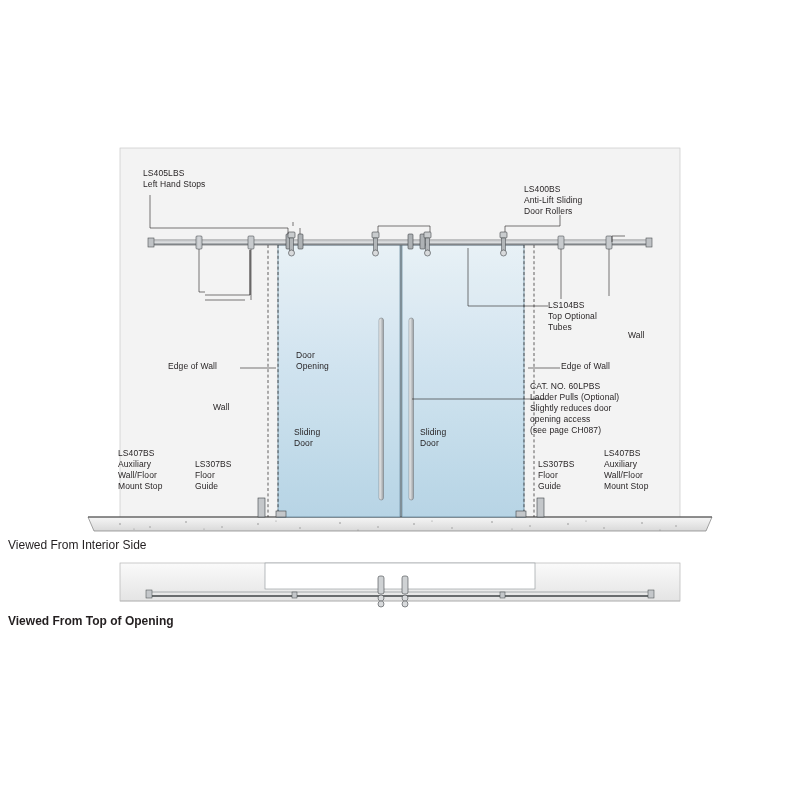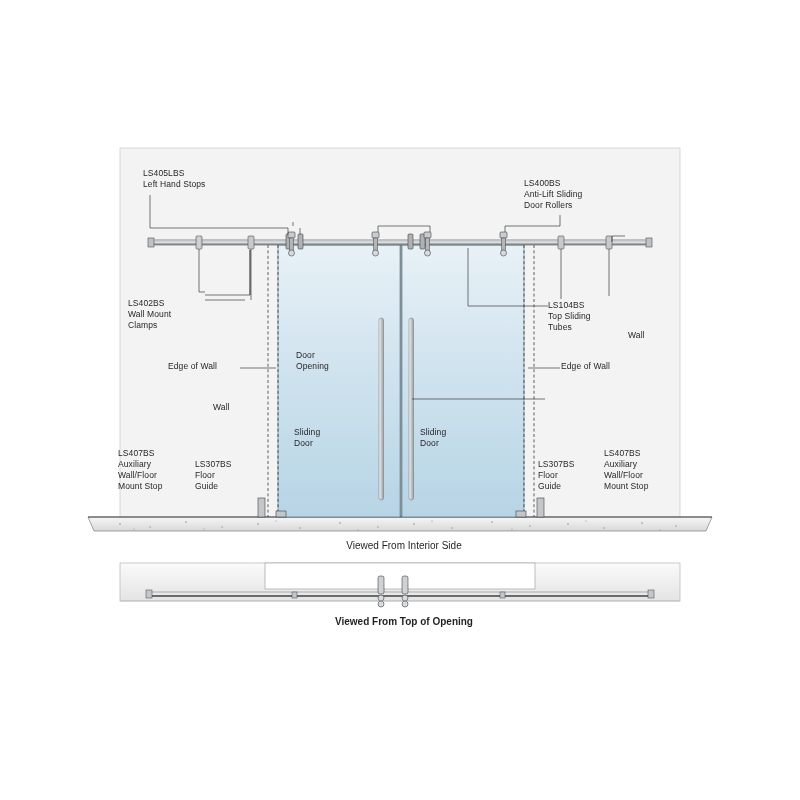--- a/index.html
+++ b/index.html
@@ -24,25 +24,25 @@
     font-size: 8.5px;
     line-height: 11px;
     color: #231f20;
     white-space: pre-line;
     letter-spacing: 0.1px;
   }
   .lbl.c { }
   .lbl.l { text-align: left; }
   .caption {
     position: absolute;
-    font-size: 10px;
+    font-size: 12px;
     line-height: 11px;
-    text-align: center;
+    text-align: left;
     width: 100%;
-    left: 16px;
+    left: 8px;
     color: #231f20;
   }
   svg { position: absolute; left: 0; top: 0; }
 </style>
 </head>
 <body>
 
 <div id="stage">
 
   <svg width="800" height="800" viewBox="0 0 800 800">
@@ -256,44 +256,46 @@
         <circle cx="381" cy="604" r="3" fill="#d8dadc" stroke="#3f4346" stroke-width="0.6"></circle>
         <circle cx="405" cy="604" r="3" fill="#d8dadc" stroke="#3f4346" stroke-width="0.6"></circle>
       </g>
       <line x1="120" y1="601" x2="680" y2="601" stroke="#b5b5b5" stroke-width="0.7"></line>
     </g>
   </svg>
 
   <div class="lbl l" style="left:143px; top:168px; width:110px;">LS405LBS
 Left Hand Stops</div>
 
-  <div class="lbl l" style="left:524px; top:178px; width:120px;">LS400BS
+  <div class="lbl l" style="left:524px; top:184px; width:120px;">LS400BS
 Anti-Lift Sliding
 Door Rollers</div>
 
 
-  <div class="lbl l" style="left:128px; top:298px; width:90px;">LS402BS
-Wall Mount
-Clamps</div>
 
   <div class="lbl l" style="left:548px; top:300px; width:90px;">LS104BS
-Top Sliding
+Top Optional
 Tubes</div>
 
   <div class="lbl l" style="left:628px; top:330px; width:60px;">Wall</div>
 
   <div class="lbl l" style="left:168px; top:361px; width:80px;">Edge of Wall</div>
 
   <div class="lbl l" style="left:561px; top:361px; width:80px;">Edge of Wall</div>
 
   <div class="lbl c" style="left:296px; top:350px; width:84px;">Door
 Opening</div>
 
   <div class="lbl l" style="left:213px; top:402px; width:60px;">Wall</div>
 
+  <div class="lbl c" style="left:530px; top:381px; width:140px;">CAT. NO. 60LPBS
+Ladder Pulls (Optional)
+Slightly reduces door
+opening access
+(see page CH087)</div>
 
   <div class="lbl c" style="left:294px; top:427px; width:84px;">Sliding
 Door</div>
 
   <div class="lbl c" style="left:420px; top:427px; width:84px;">Sliding
 Door</div>
 
   <div class="lbl c" style="left:118px; top:448px; width:80px;">LS407BS
 Auxiliary
 Wall/Floor

